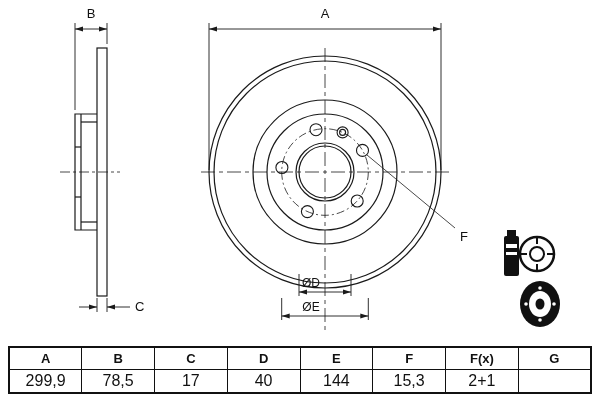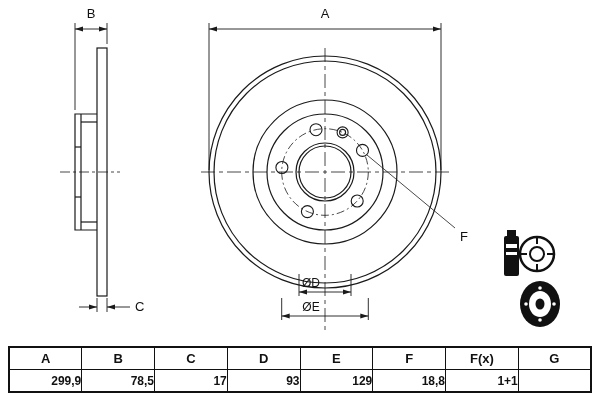--- a/index.html
+++ b/index.html
@@ -19,21 +19,21 @@
   }
   .spec-table th, .spec-table td {
     border: 1.5px solid #111;
     text-align: center;
     padding: 2px 0;
     height: 17px;
     overflow: hidden;
     white-space: nowrap;
   }
   .spec-table th { font-size: 13px; font-weight: bold; }
-  .spec-table td { font-size: 12px; font-weight: bold; text-align: right; }
+  .spec-table td { font-size: 16px; font-weight: normal; }
 </style>
 </head>
 <body>
 
 <div class="page">
 
   <div class="drawing">
     <svg width="600" height="344" viewBox="0 0 600 344">
 
       <g stroke="#1a1a1a" stroke-width="1.2" fill="none">
@@ -169,22 +169,22 @@
         <th>F</th>
         <th>F(x)</th>
         <th>G</th>
       </tr>
     </thead>
     <tbody>
       <tr>
         <td>299,9</td>
         <td>78,5</td>
         <td>17</td>
-        <td>93</td>
-        <td>129</td>
-        <td>18,8</td>
-        <td>1+1</td>
+        <td>40</td>
+        <td>144</td>
+        <td>15,3</td>
+        <td>2+1</td>
         <td></td>
       </tr>
     </tbody>
   </table>
 
 </div>
 
 </body></html>

